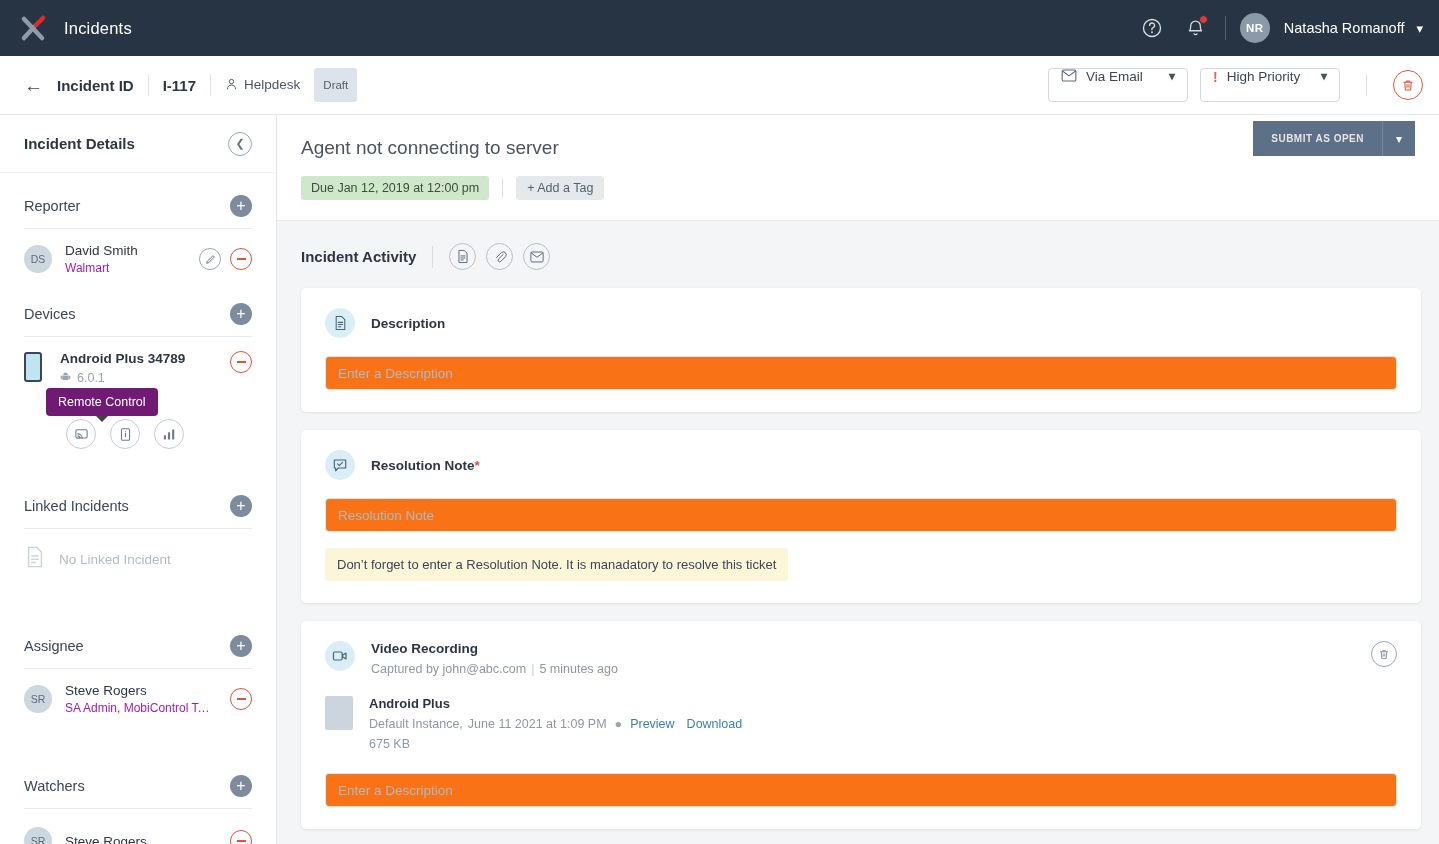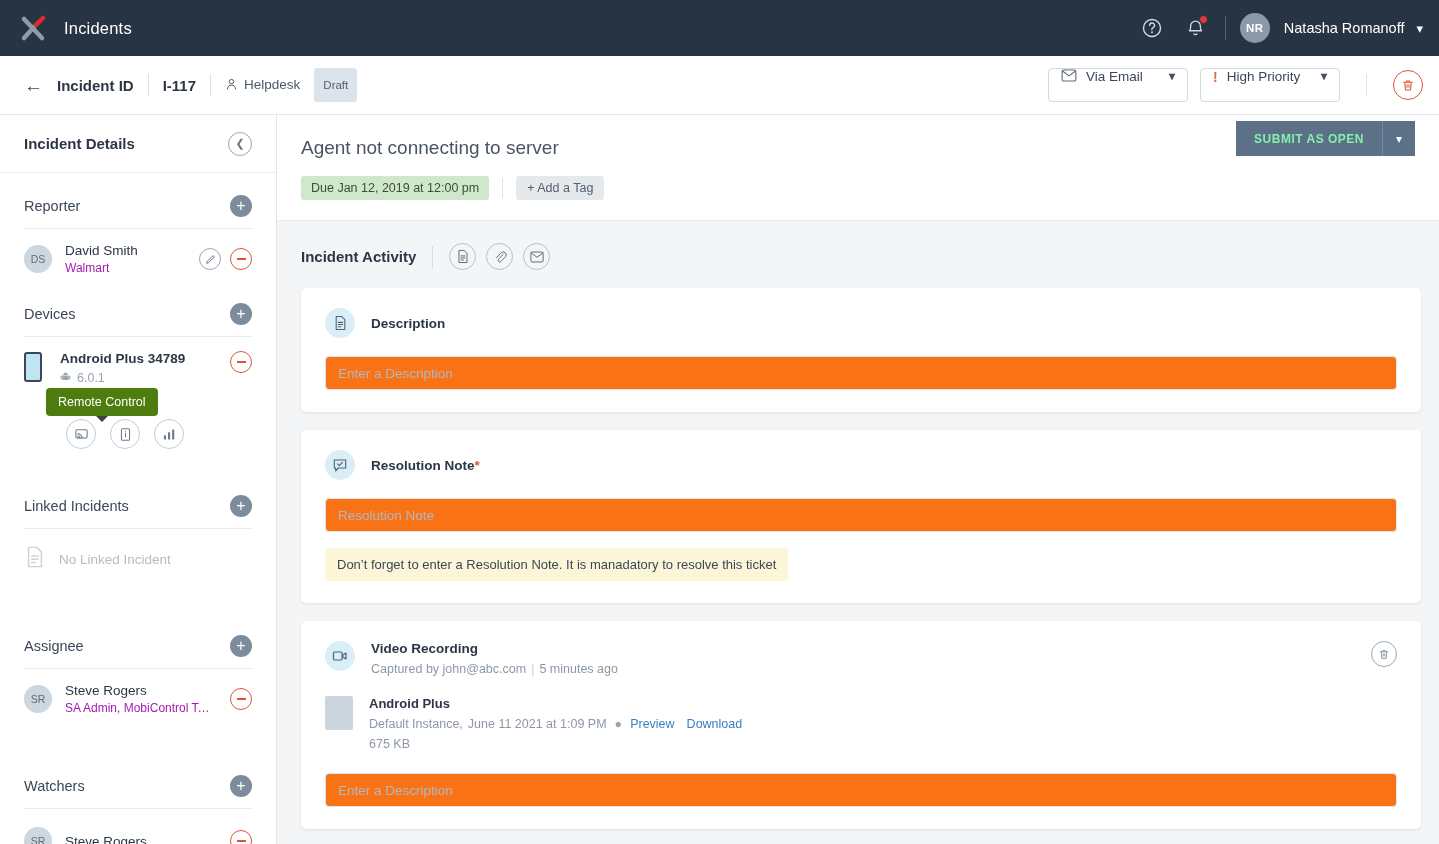--- a/index.html
+++ b/index.html
@@ -110,41 +110,41 @@
   .device-txt { margin-left:18px; }
   .device-name { font-size:13.5px; font-weight:bold; color:#2c3644; }
   .device-os { font-size:12.5px; color:#9aa5b1; margin-top:5px; display:flex; align-items:center; gap:6px;}
   .device-inst { font-size:12.5px; color:#9aa5b1; margin-top:4px; }
   .device-actions { display:flex; gap:14px; padding:16px 0 0 42px; }
   .act-circle {
     width:30px;height:30px;border-radius:50%;border:1.2px solid #c2ccd6;
     display:flex;align-items:center;justify-content:center;cursor:pointer;background:#fff;
   }
   .tooltip {
-    position:absolute; left:22px; top:51px; background:#4d7c0f; color:#fff;
+    position:absolute; left:22px; top:51px; background:#701a75; color:#fff;
     font-size:12.5px; padding:7px 12px; border-radius:4px; white-space:nowrap; z-index:30;
   }
   .tooltip:after {
     content:""; position:absolute; left:50%; margin-left:-6px; bottom:-6px;
     border-left:6px solid transparent; border-right:6px solid transparent; border-top:6px solid #3e4248;
   }
   .empty-row { display:flex; align-items:center; padding:16px 0 6px 0; }
   .empty-txt { font-size:13.5px; color:#b3bcc6; margin-left:13px; }
 
   
   .main { flex:1; overflow-y:auto; background:#f4f5f7; }
   .main-head { background:#fff; padding: 22px 24px 20px 24px; border-bottom:1px solid #e9ecef;}
   .main-title { font-size:19px; color:#4a5462; font-weight:normal; }
   .chips { display:flex; align-items:center; margin-top:17px; }
   .chip-due { background:#cfe7cb; color:#3f4b3c; font-size:12.5px; padding:5px 10px; border-radius:3px; }
   .chip-sep { width:1px; height:20px; background:#dfe3e8; margin:0 13px; }
   .chip-tag { background:#e6e9ec; color:#54606f; font-size:12.5px; padding:5px 11px; border-radius:3px; cursor:pointer; }
   .submit-wrap { float:right; display:flex; margin-top:-16px; }
   .btn-submit {
-    background:#5c7087; color:#86efac; font-size:12px; font-weight:bold; letter-spacing:.5px;
+    background:#5c7087; color:#e5e5e5; font-size:10px; font-weight:bold; letter-spacing:.5px;
     padding:0 18px; height:35px; display:flex; align-items:center; border:none; cursor:pointer;
     font-family:"Liberation Sans", sans-serif;
   }
   .btn-submit-caret {
     background:#5c7087; color:#fff; width:33px; height:35px; display:flex; align-items:center; justify-content:center;
     border-left:1px solid #758a9e; cursor:pointer; font-size:12px;
   }
   .activity-bar { display:flex; align-items:center; padding: 22px 24px 0 24px; gap:0; }
   .activity-title { font-size:15px; font-weight:bold; color:#2c3644; }
   .act-sep { width:1px;height:22px;background:#d8dde2; margin:0 16px; }

